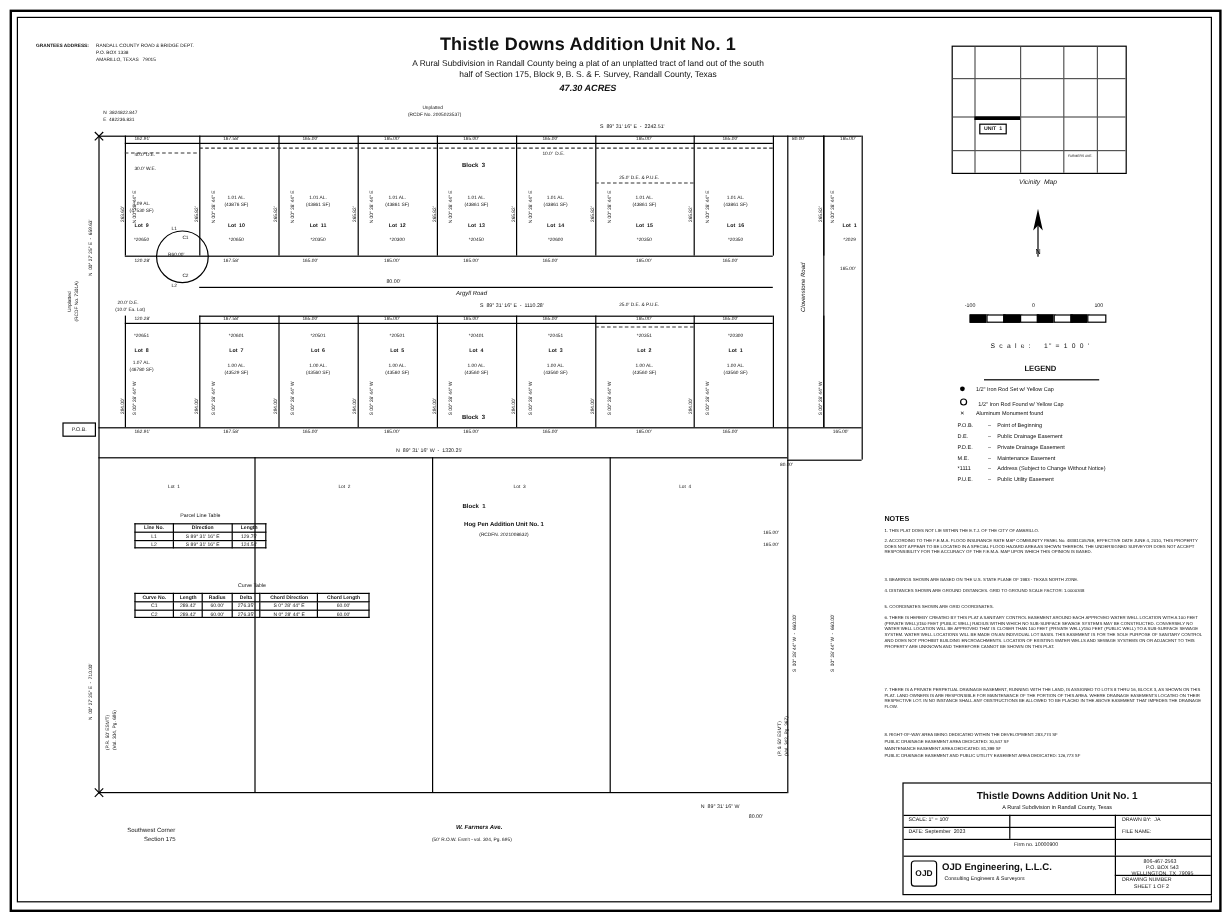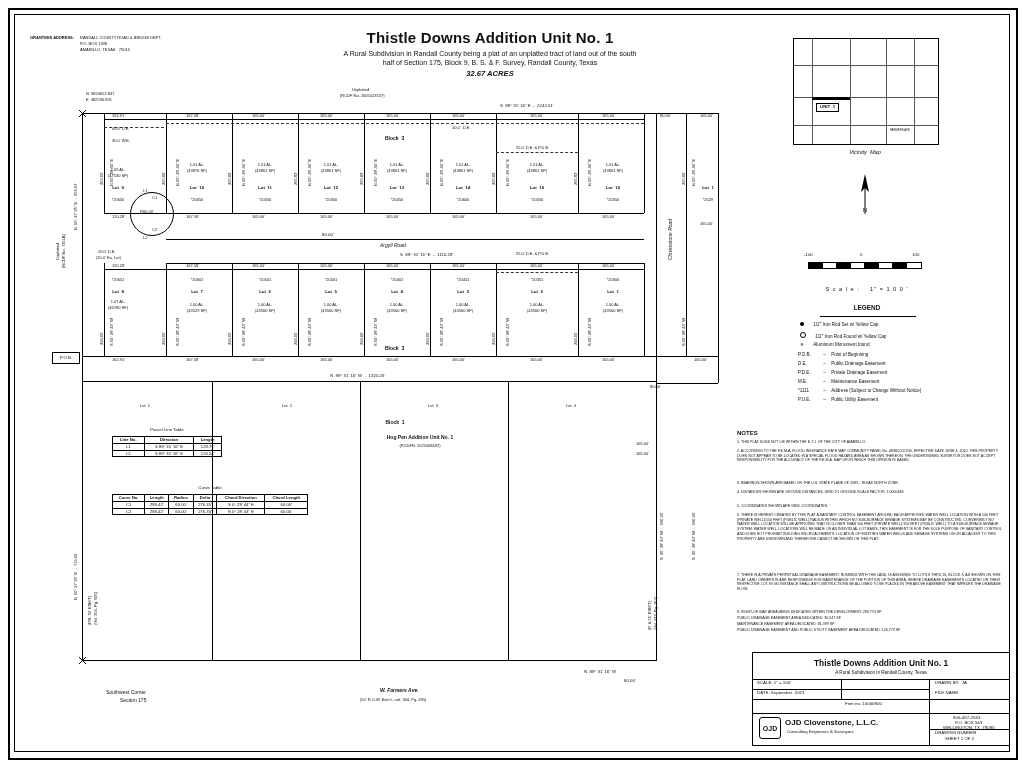--- a/index.html
+++ b/index.html
@@ -57,21 +57,21 @@
 </head>
 <body>
 
 <div id="sheet">
   <div class="frame-outer"></div>
   <div class="frame-inner"></div>
 
   <div class="t title c" style="left:180px;top:30px;width:620px;">Thistle Downs Addition Unit No. 1</div>
   <div class="t sub c" style="left:180px;top:50px;width:620px;">A Rural Subdivision in Randall County being a plat of an unplatted tract of land out of the south</div>
   <div class="t sub c" style="left:180px;top:59px;width:620px;">half of Section 175, Block 9, B. S. &amp; F. Survey, Randall County, Texas</div>
-  <div class="t acres c" style="left:180px;top:70px;width:620px;">32.67 ACRES</div>
+  <div class="t acres c" style="left:180px;top:70px;width:620px;">47.30 ACRES</div>
 
   <div class="t tiny" style="left:30px;top:36px;font-weight:bold;">GRANTEES ADDRESS:</div>
   <div class="t tiny" style="left:80px;top:36px;">RANDALL COUNTY ROAD &amp; BRIDGE DEPT.</div>
   <div class="t tiny" style="left:80px;top:42px;">P.O. BOX 1338</div>
   <div class="t tiny" style="left:80px;top:48px;">AMARILLO, TEXAS   79015</div>
 
   <div class="vic" style="left:793px;top:38px;width:144px;height:105px;">
     <div class="vicln" style="left:0;top:26px;width:144px;height:1px;"></div>
     <div class="vicln" style="left:0;top:58px;width:144px;height:1px;"></div>
     <div class="vicln" style="left:0;top:86px;width:144px;height:1px;"></div>
@@ -177,21 +177,21 @@
     <div class="ln vl" style="left:176px;top:60px;height:32px;"></div>
     <div class="ln hl" style="left:176px;top:76px;width:80px;"></div>
 
     <div class="t tiny2" style="left:4px;top:28px;">SCALE: 1" = 100'</div>
     <div class="t tiny2" style="left:182px;top:28px;">DRAWN BY:  JA</div>
     <div class="t tiny2" style="left:4px;top:38px;">DATE: September  2023</div>
     <div class="t tiny2" style="left:182px;top:38px;">FILE NAME:</div>
     <div class="t tiny2" style="left:92px;top:49px;">Firm no. 10000900</div>
 
     <div style="position:absolute;left:6px;top:64px;width:20px;height:20px;border:1px solid #000;border-radius:3px;display:flex;align-items:center;justify-content:center;font-size:7px;font-weight:bold;">OJD</div>
-    <div class="t" style="left:32px;top:66px;font-size:8px;font-weight:bold;">OJD Clovenstone, L.L.C.</div>
+    <div class="t" style="left:32px;top:66px;font-size:8px;font-weight:bold;">OJD Engineering, L.L.C.</div>
     <div class="t" style="left:34px;top:77px;font-size:4.4px;">Consulting Engineers &amp; Surveyors</div>
     <div class="t tiny2" style="left:200px;top:63px;">806-467-2563</div>
     <div class="t tiny2" style="left:202px;top:68px;">P.O. BOX 543</div>
     <div class="t tiny2" style="left:190px;top:73px;">WELLINGTON, TX  79095</div>
     <div class="t tiny2" style="left:182px;top:78px;">DRAWING NUMBER</div>
     <div class="t tiny2" style="left:192px;top:84px;">SHEET 1 OF 2</div>
   </div>
 
   <div class="ln hl" style="left:82px;top:113px;width:636px;height:1.4px;"></div>
   <div class="ln vl" style="left:82px;top:113px;height:548px;width:1.4px;"></div>

